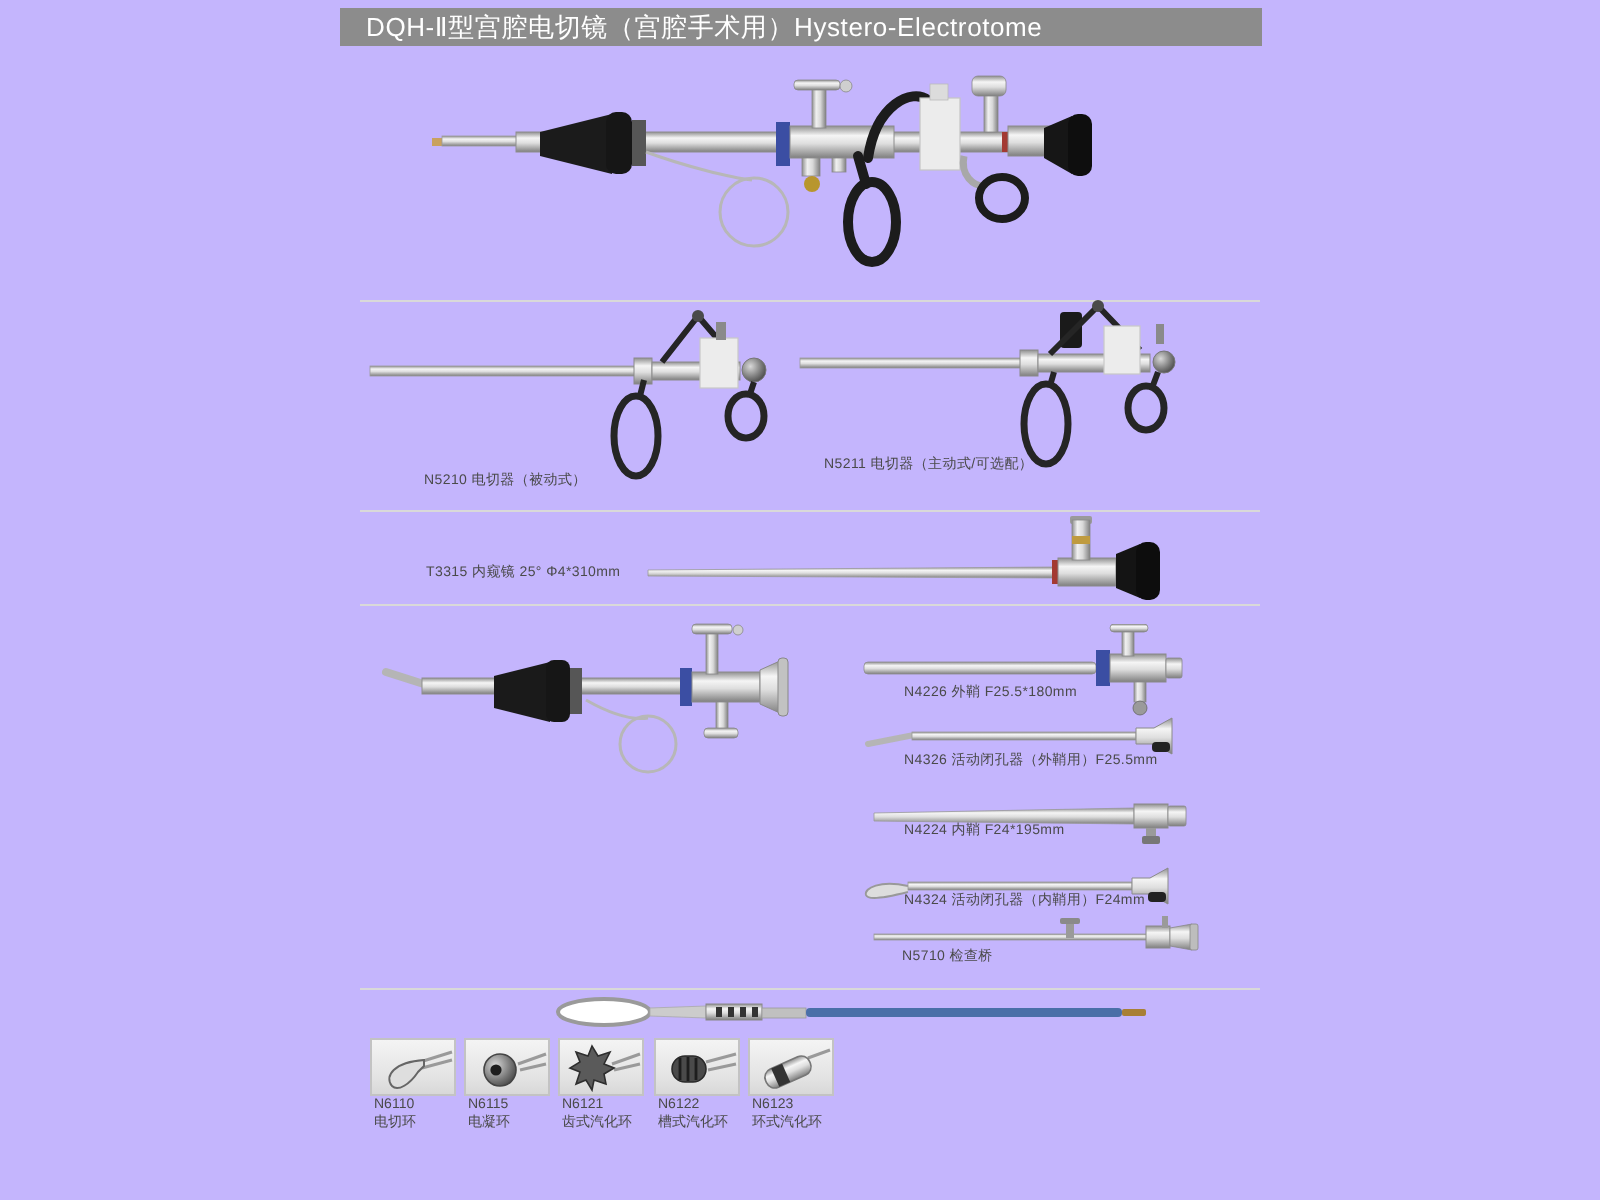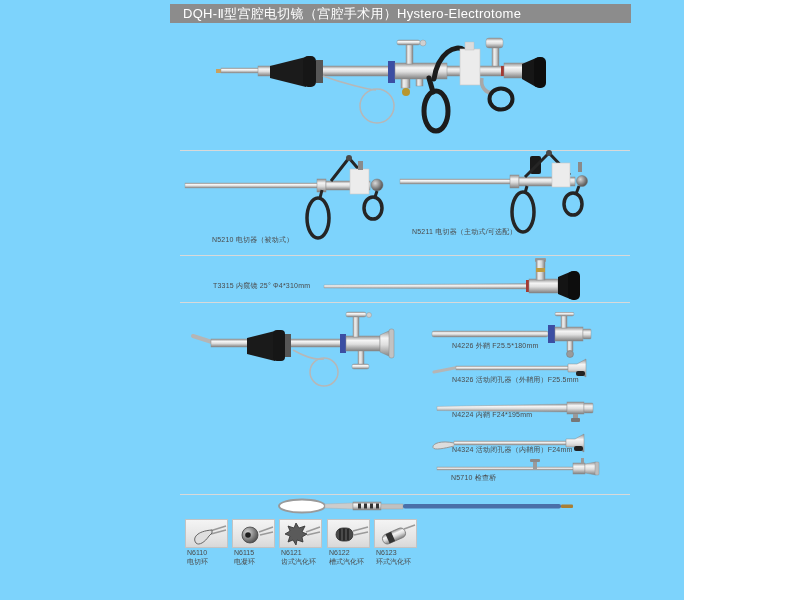--- a/index.html
+++ b/index.html
@@ -1,18 +1,18 @@
 <!DOCTYPE html>
 <html><head>
 <meta charset="utf-8">
 <style>
   * { margin:0; padding:0; box-sizing:border-box; }
   html,body { background:#ffffff; }
   body { font-family:"Liberation Sans","DejaVu Sans",sans-serif; }
-  #page { position:relative; width:684px; height:600px; background:#7dd3fc; overflow:hidden; }
+  #page { position:relative; width:800px; height:600px; background:#c4b5fd; overflow:hidden; }
 
   .header-bar {
     position:absolute; left:170px; top:4px; width:461px; height:19px;
     background:#8c8c8c; color:#ffffff; font-size:13px; line-height:19px;
     padding-left:13px; letter-spacing:0.3px; white-space:nowrap;
   }
 
   .divider { position:absolute; left:180px; width:450px; height:1px; background:#d9d9d9; }
 
   .part-label {

